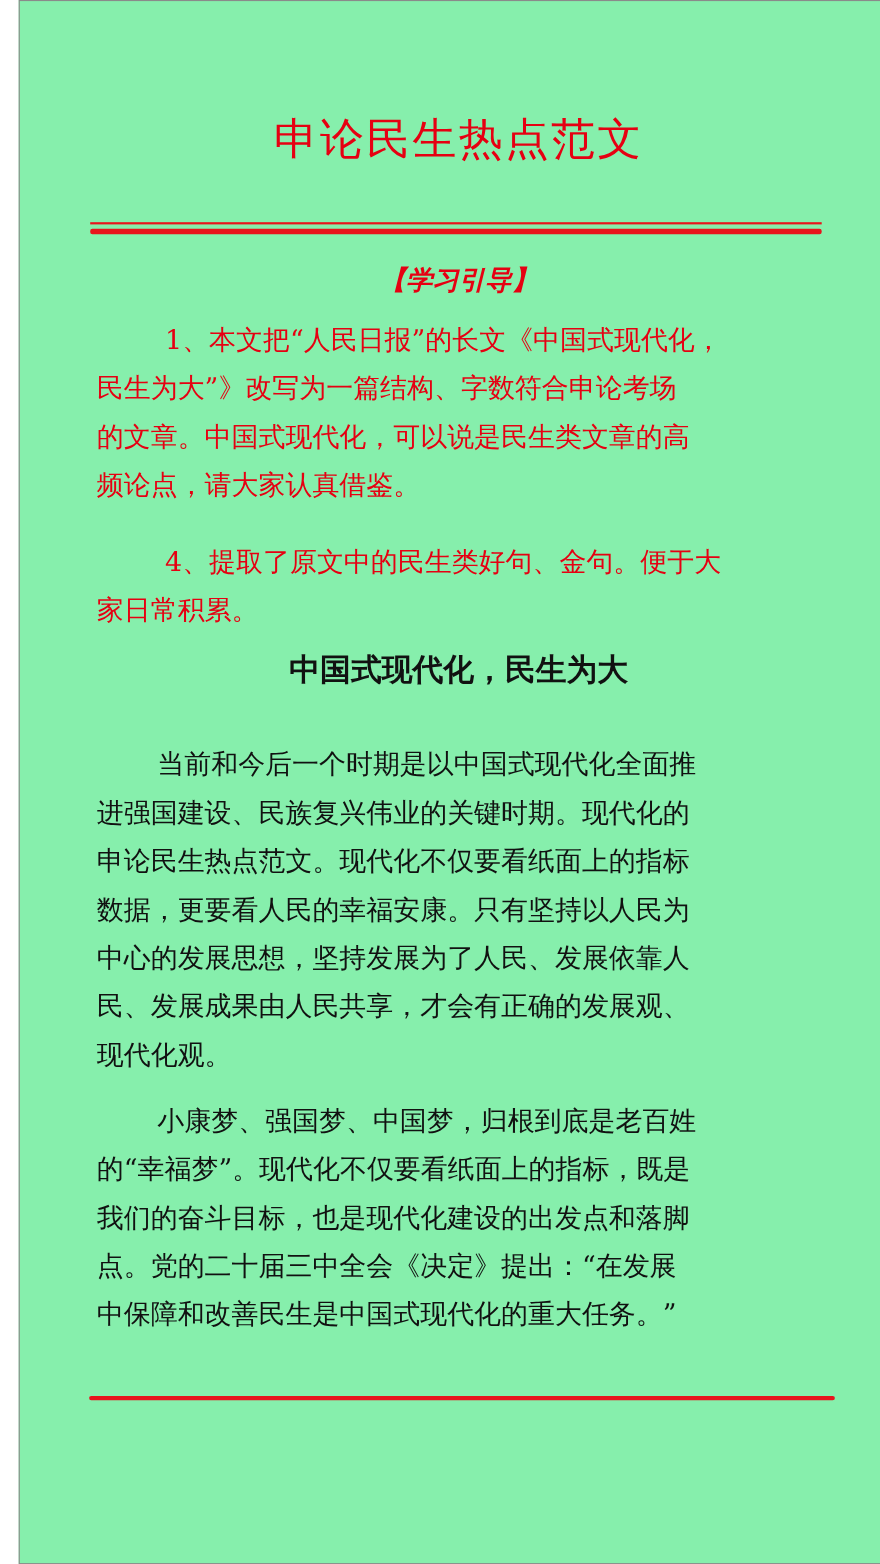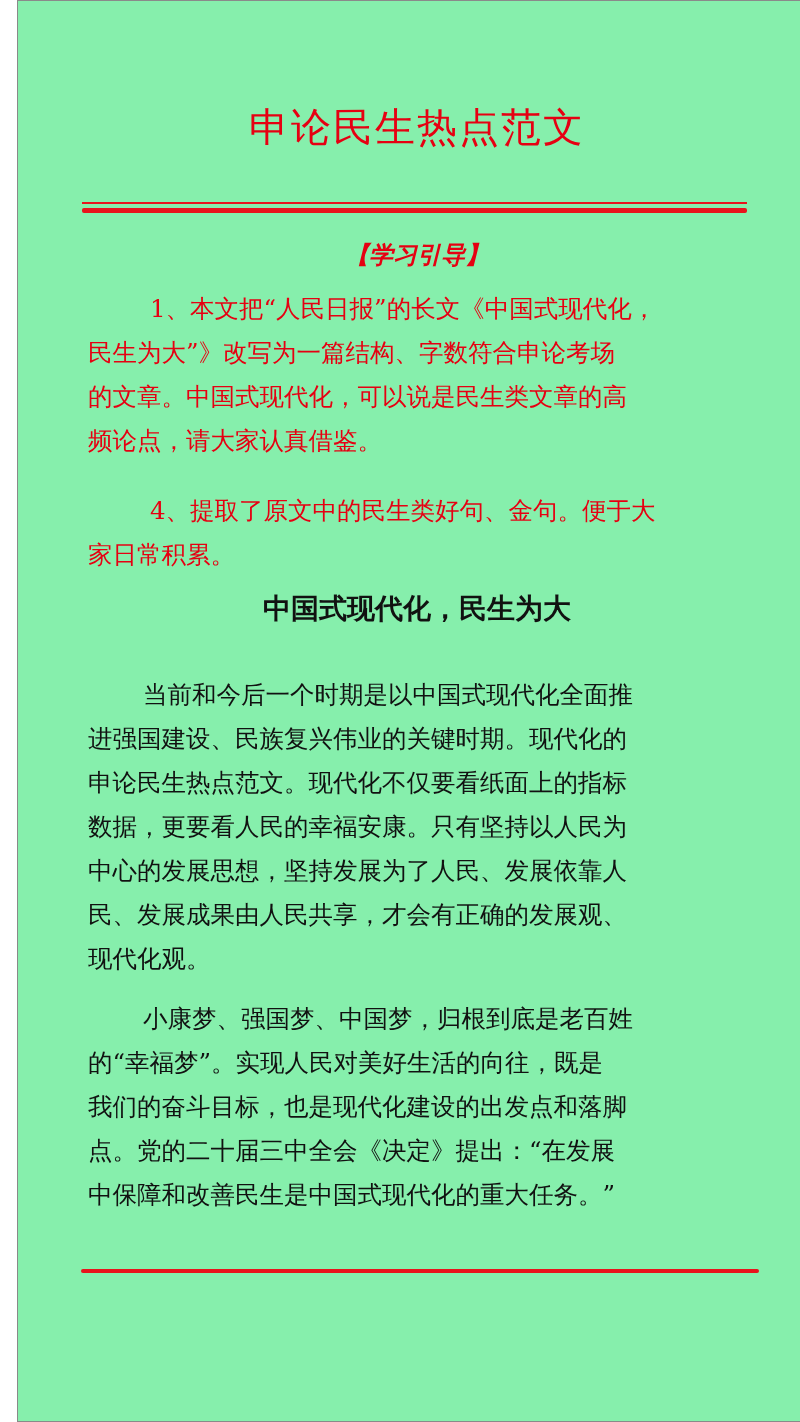--- a/index.html
+++ b/index.html
@@ -146,21 +146,21 @@
     <span class="line">进强国建设、民族复兴伟业的关键时期。现代化的</span>
     <span class="line">申论民生热点范文。现代化不仅要看纸面上的指标</span>
     <span class="line">数据，更要看人民的幸福安康。只有坚持以人民为</span>
     <span class="line">中心的发展思想，坚持发展为了人民、发展依靠人</span>
     <span class="line">民、发展成果由人民共享，才会有正确的发展观、</span>
     <span class="line">现代化观。</span>
   </div>
 
   <div class="essay-text" style="top:996px;">
     <span class="line indent">小康梦、强国梦、中国梦，归根到底是老百姓</span>
-    <span class="line">的“幸福梦”。实现人民对美好生活的向往，既是</span>
+    <span class="line">的“幸福梦”。现代化不仅要看纸面上的指标，既是</span>
     <span class="line">我们的奋斗目标，也是现代化建设的出发点和落脚</span>
     <span class="line">点。党的二十届三中全会《决定》提出：“在发展</span>
     <span class="line">中保障和改善民生是中国式现代化的重大任务。”</span>
   </div>
 
   <div class="rule-bottom"></div>
 
 
 </div>
 

